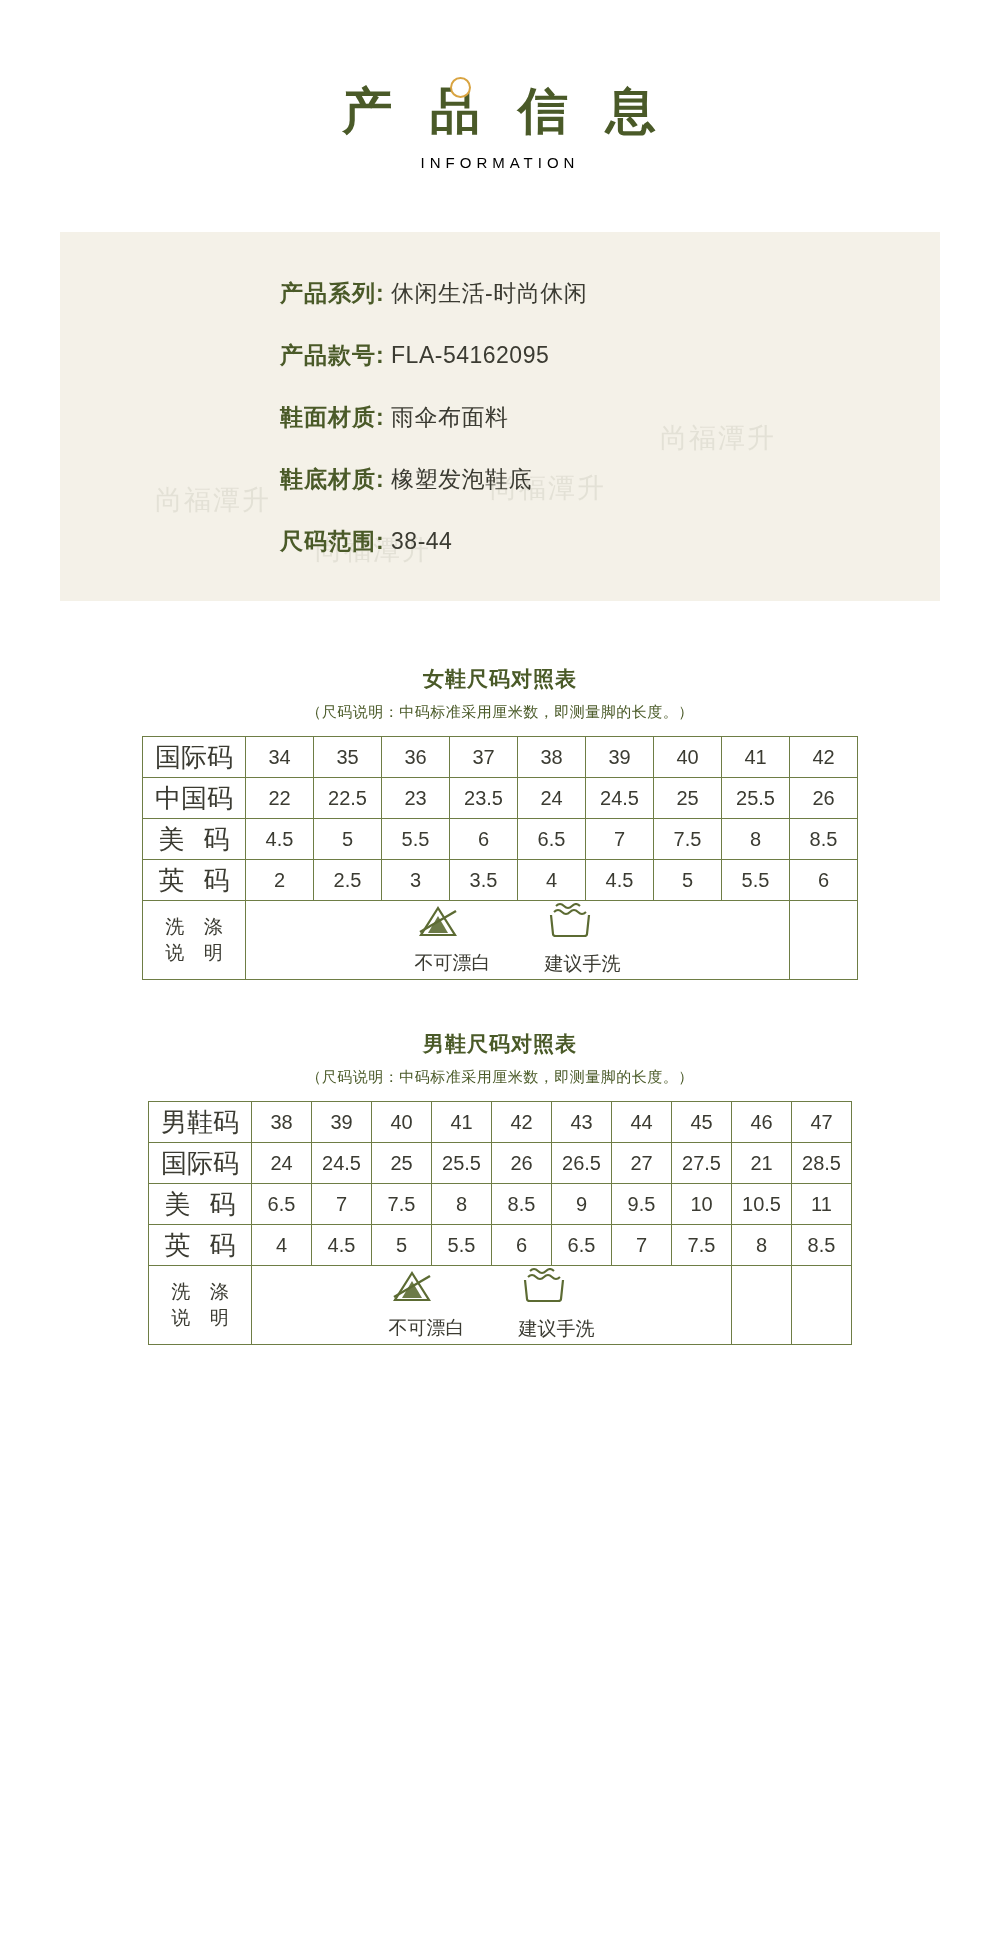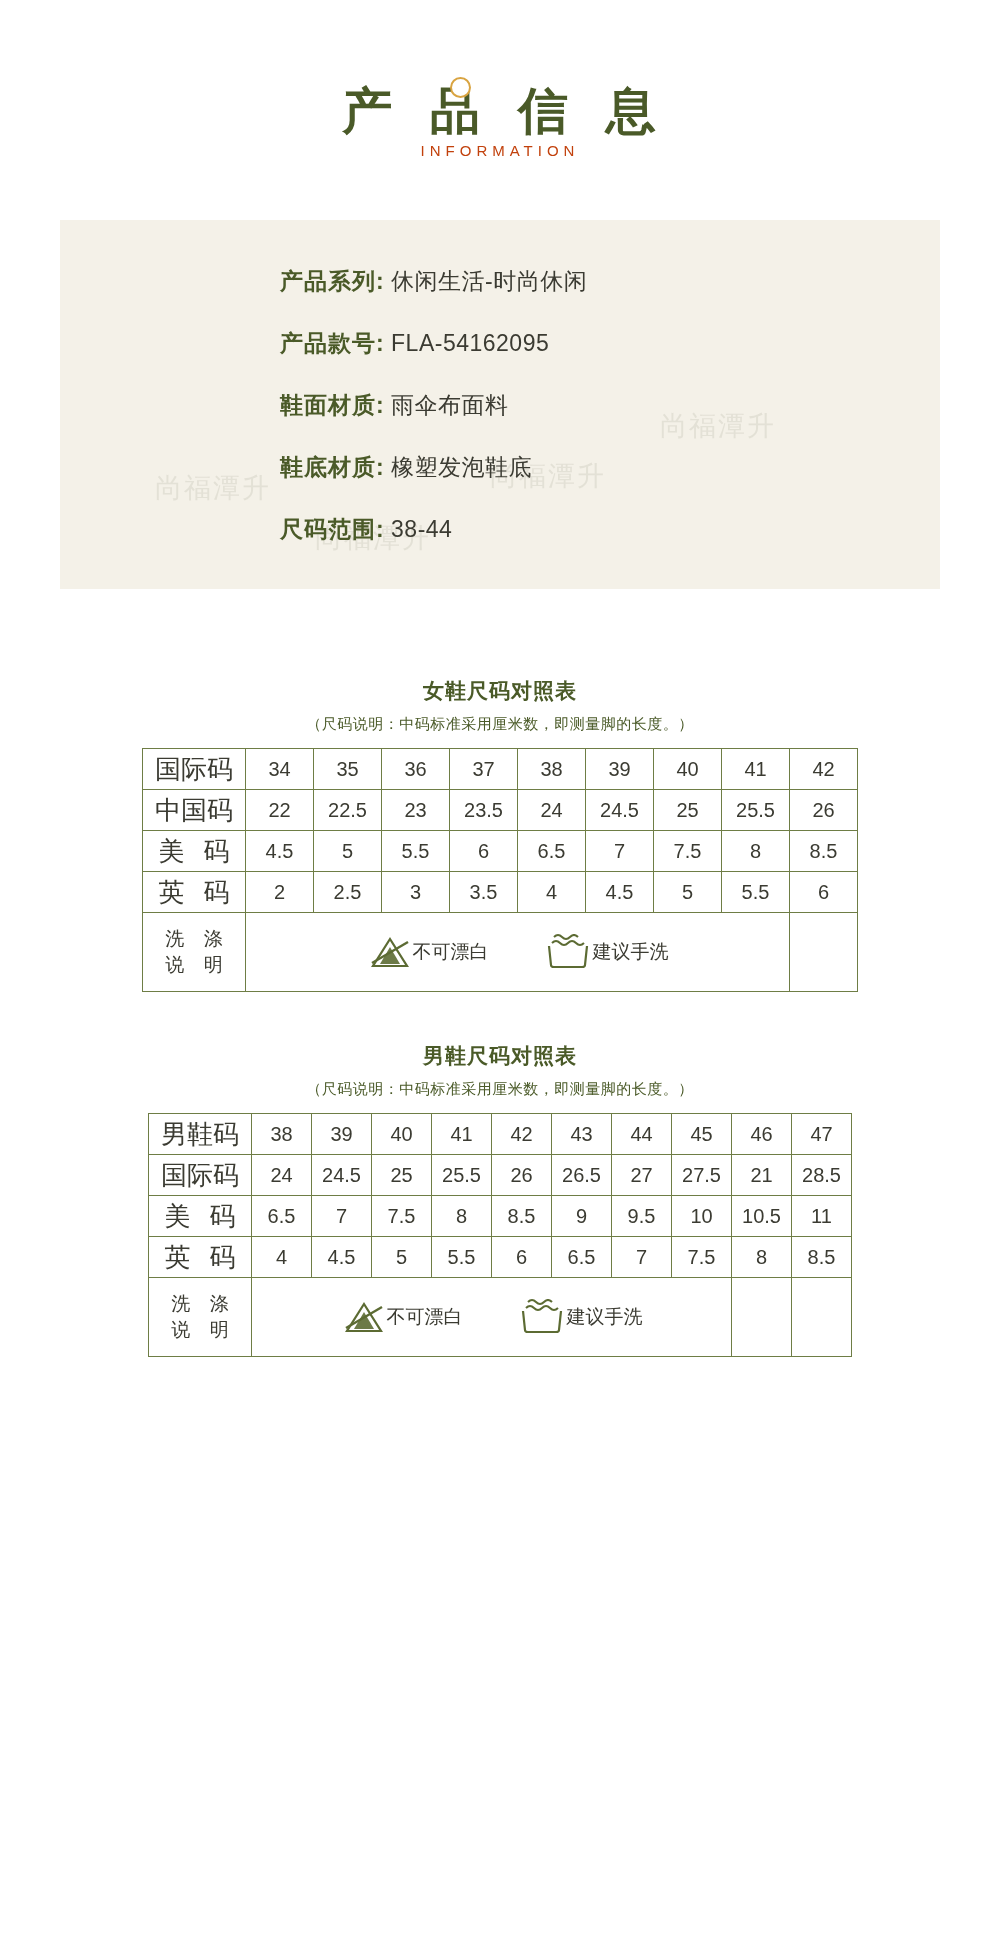--- a/index.html
+++ b/index.html
@@ -38,24 +38,24 @@
     position: absolute;
     width: 17px;
     height: 17px;
     border: 2px solid #d9a441;
     border-radius: 50%;
     top: -9px;
     left: 118px;
     background: #fff;
   }
   .sub-title {
-    margin-top: 6px;
+    margin-top: 18px;
     font-size: 15px;
     letter-spacing: 5px;
-    color: #c2410c;
+    color: #000000;
   }
 
   
   .info-panel {
     margin: 61px auto 0;
     width: 880px;
     background: #f4f1e8;
     padding: 50px 0 48px 0;
     box-sizing: border-box;
     position: relative;
@@ -92,21 +92,21 @@
     z-index: 1;
     pointer-events: none;
     font-family: Liberation Serif, serif;
   }
   .wm1 { top: 250px; left: 95px; }
   .wm2 { top: 300px; left: 255px; }
   .wm3 { top: 238px; left: 430px; }
   .wm4 { top: 188px; left: 600px; }
 
   
-  .table-block { margin-top: 88px; }
+  .table-block { margin-top: 64px; }
   .table-block.second { margin-top: 50px; }
   .tbl-title {
     text-align: center;
     font-size: 21px;
     font-weight: bold;
     color: #4a5a28;
     letter-spacing: 1px;
   }
   .tbl-note {
     text-align: center;
@@ -145,21 +145,23 @@
   }
   .wash-label .ln { display: block; letter-spacing: 7px; padding-left:7px;}
   .wash-content {
     display: flex;
     align-items: center;
     justify-content: center;
     gap: 54px;
   }
   .wash-item {
     display: flex;
-    align-items: center;
+    align-items: flex-start;
+    gap: 12px;
+    flex-direction: column;
   }
   .wash-item span {
     font-size: 19px;
     color: #3b3b32;
   }
   .icon-svg { display: block; }
   .empty-cell { background: #fff; }
 </style>
 </head>
 <body>

